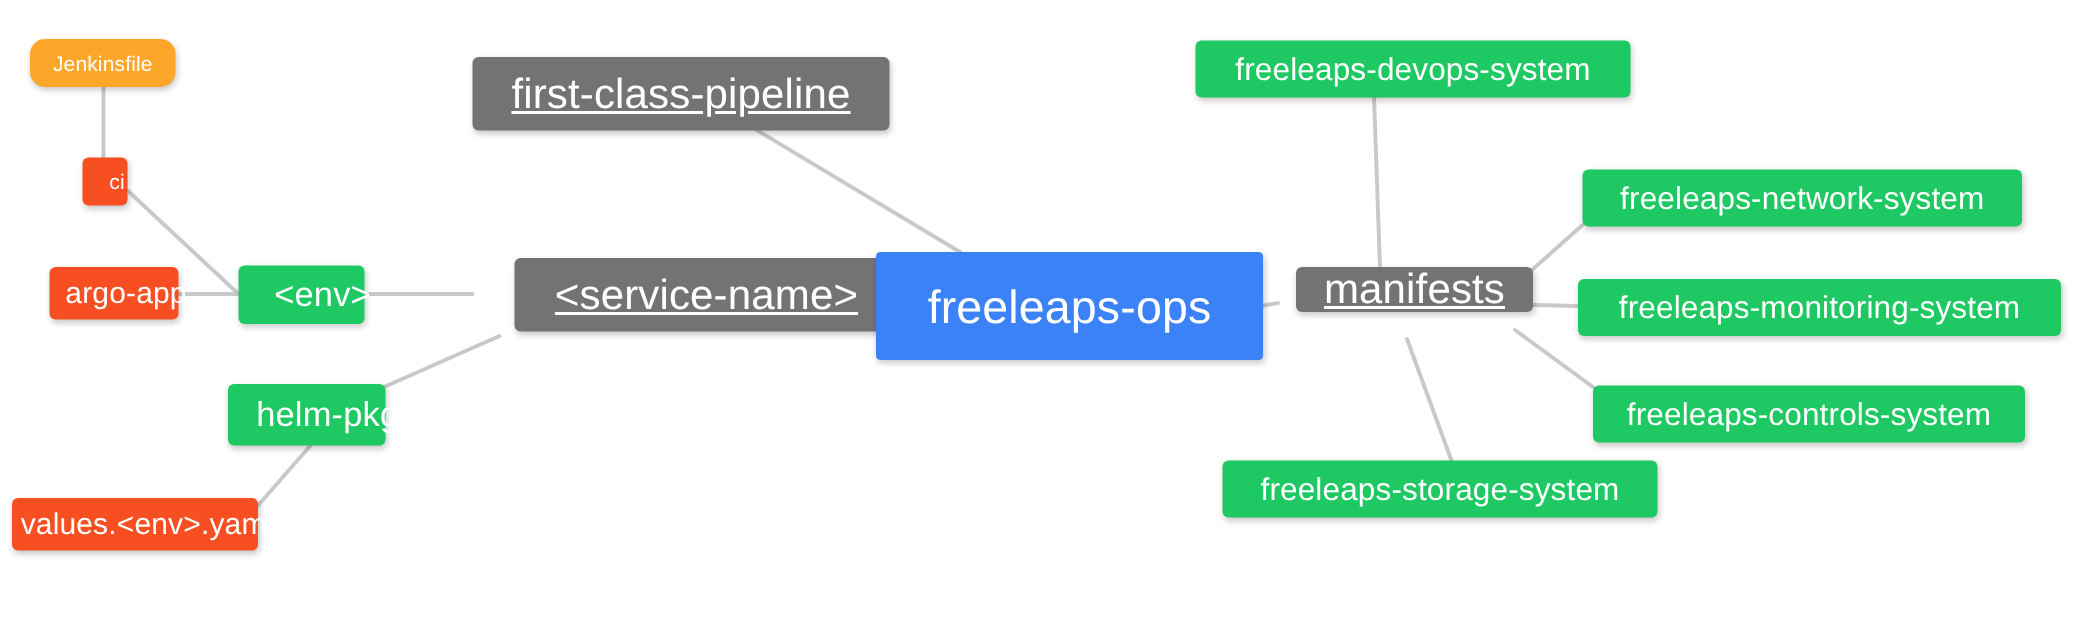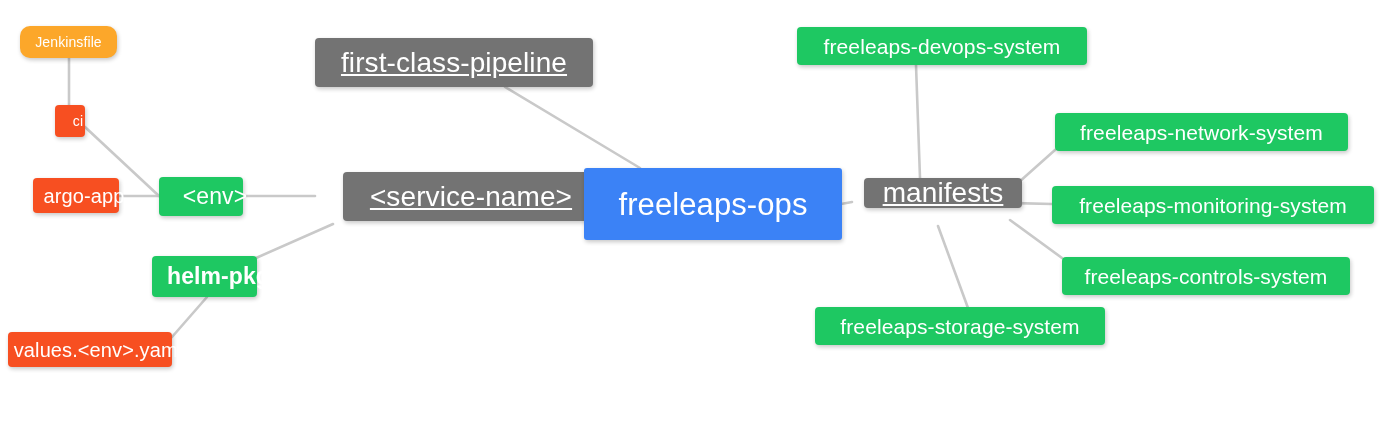--- a/index.html
+++ b/index.html
@@ -106,21 +106,21 @@
   </div>
 
   <div class="node green sz-md" style="left:159px; top:177px; width:84px; height:39px;">
     <span>&lt;env&gt;</span>
   </div>
 
   <div class="node red sz-xs" style="left:8px; top:332px; width:164px; height:35px;">
     <span>values.&lt;env&gt;.yaml</span>
   </div>
 
-  <div class="node green sz-md" style="left:152px; top:256px; width:105px; height:41px;font-weight:bold;">
+  <div class="node green sz-md" style="left:152px; top:256px; width:105px; height:41px;">
     <span>helm-pkg</span>
   </div>
 
   <div class="node blue sz-lg" style="left:315px; top:38px; width:278px; height:49px;">
     <span>first-class-pipeline</span>
   </div>
 
   <div class="node blue sz-lg" style="left:315px; top:172px; width:256px; height:49px;margin-left:28px;">
     <span>&lt;service-name&gt;</span>
   </div>

